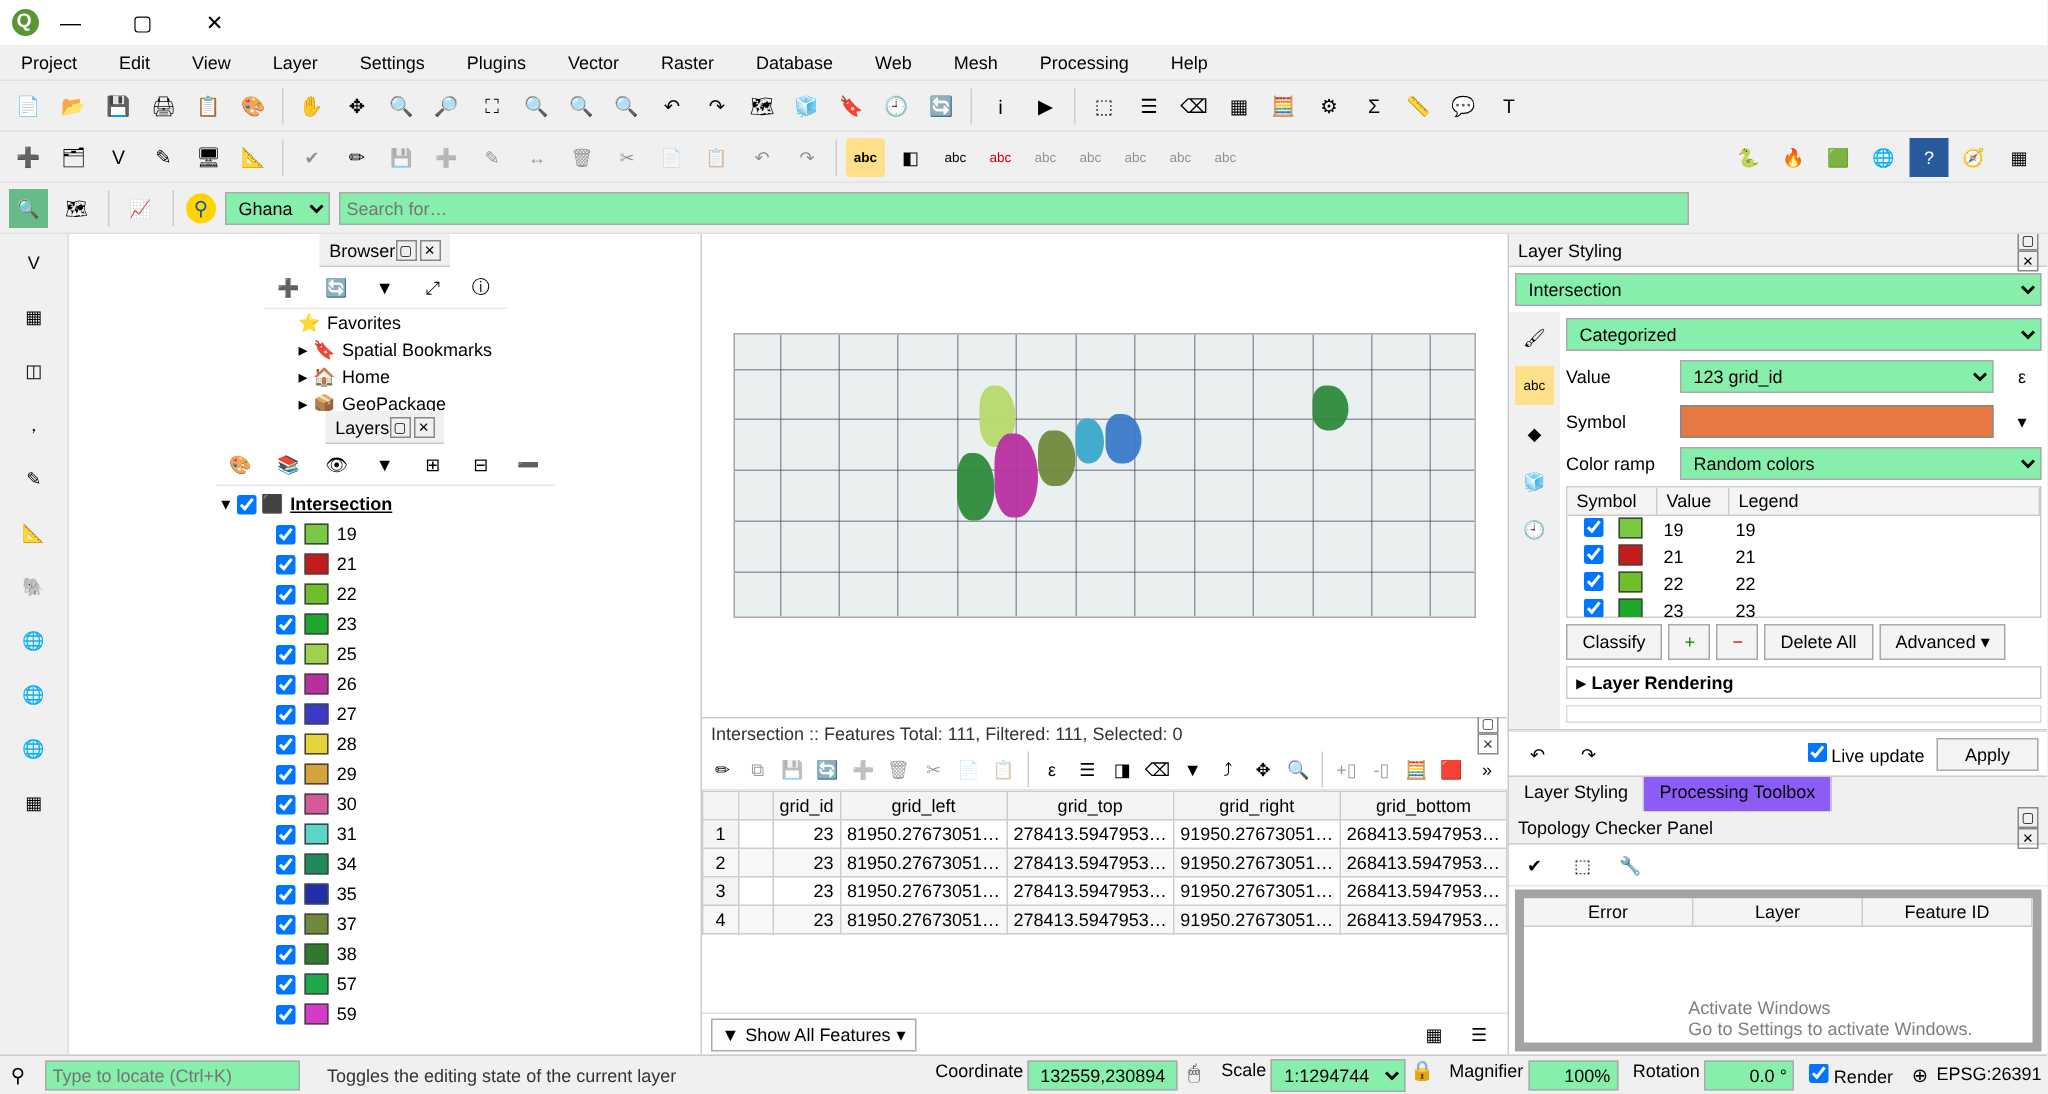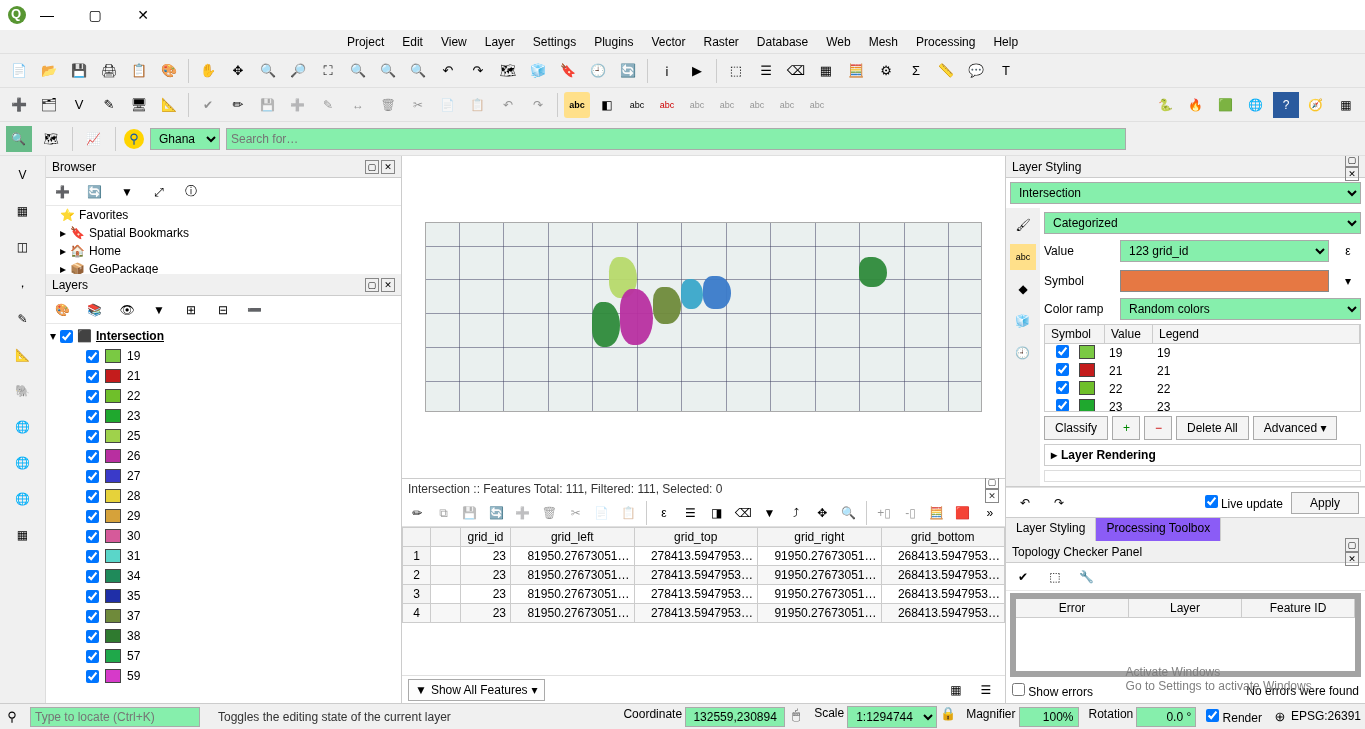--- a/index.html
+++ b/index.html
@@ -3,32 +3,32 @@
 <meta charset="utf-8">
 <style>
 * { box-sizing: border-box; margin: 0; padding: 0; font-family: "Segoe UI", Tahoma, sans-serif; font-size: 12px; }
 body { background: #f0f0f0; width: 1365px; height: 729px; overflow: hidden; display: flex; flex-direction: column; }
 .titlebar { height: 30px; background: #fff; display: flex; align-items: center; padding: 0 8px; }
 .titlebar .q-logo { width: 18px; height: 18px; background: #589632; border-radius: 50%; margin-right: 6px; position: relative; }
 .titlebar .q-logo::after { content:"Q"; color:#fff; font-weight:bold; position:absolute; left:3px; top:0; font-size:13px;}
 .titlebar-title { flex: 1; font-size: 12px; color: #000; }
 .winbtns { display: flex; gap: 18px; }
 .winbtn { width: 30px; height: 20px; display: flex; align-items: center; justify-content: center; cursor: pointer; font-size: 14px;}
-.menubar { height: 24px; background: #f0f0f0; display: flex; align-items: center; padding: 0 6px; gap: 2px; border-bottom: 1px solid #e0e0e0; justify-content: center;}
+.menubar { height: 24px; background: #f0f0f0; display: flex; align-items: center; padding: 0 6px; gap: 12px; border-bottom: 1px solid #e0e0e0;}
 .menubar .menu { padding: 2px 8px; cursor: pointer; }
 .toolbar { height: 34px; background: #f0f0f0; display: flex; align-items: center; padding: 2px 6px; gap: 4px; border-bottom: 1px solid #e0e0e0; }
 .tbbtn { width: 26px; height: 26px; display: flex; align-items: center; justify-content: center; cursor: pointer; border: 1px solid transparent; }
 .tbsep { width: 1px; height: 24px; background: #ccc; margin: 0 2px; }
 .toolbar2 { height: 34px; background: #f0f0f0; display: flex; align-items: center; padding: 2px 6px; gap: 6px; border-bottom: 1px solid #e0e0e0; }
 .locator-row { display: flex; align-items: center; gap: 6px; }
 select, input[type=text] { height: 22px; border: 1px solid #aaa; padding: 0 4px; font-size: 12px; background:#86efac;}
 .main { flex: 1; display: flex; overflow: hidden; }
 .left-tools { width: 46px; background: #f0f0f0; display: flex; flex-direction: column; align-items: center; padding-top: 4px; gap: 6px; border-right:1px solid #ddd;}
 .left-tools .tbbtn { width:30px; height:30px;}
-.left-panels { width: 356px; display: flex; flex-direction: column; border-right: 1px solid #ccc; background:#fff;}
+.left-panels { width: 422px; display: flex; flex-direction: column; border-right: 1px solid #ccc; background:#fff;align-items:center;}
 .panel-header { height: 22px; background: #f0f0f0; border-bottom: 1px solid #ccc; display: flex; align-items: center; padding: 0 6px; font-size: 12px; justify-content: space-between; }
 .panel-header .phbtns { display:flex; gap:2px;}
 .phbtn { width:14px; height:14px; border:1px solid #888; font-size:9px; display:flex; align-items:center; justify-content:center; cursor:pointer;}
 .panel-toolbar { height: 28px; display: flex; align-items: center; padding: 0 4px; gap: 6px; border-bottom:1px solid #e8e8e8;}
 .browser-body { height: 68px; overflow: hidden; padding-left: 4px; font-size: 12px; }
 .browser-body .brow { height: 18px; display: flex; align-items: center; gap: 4px; padding-left:10px;}
 .layers-panel { flex: 1; display: flex; flex-direction: column; overflow:hidden;}
 .layers-body { flex: 1; overflow-y: auto; padding: 2px 4px; }
 .layer-root { display:flex; align-items:center; gap:4px; height:20px;}
 .layer-root .name { font-weight:bold; text-decoration: underline; }
@@ -711,24 +711,20 @@
           <div class="tbbtn">🔧</div>
         </div>
         <div class="topo-body">
           <div class="topo-table">
             <div class="thead">
               <div>Error</div>
               <div>Layer</div>
               <div>Feature ID</div>
             </div>
           </div>
-          <div class="topo-footer">
-            <label><input type="checkbox" style=""> <span>Show errors</span></label>
-            <span>No errors were found</span>
-          </div>
         </div>
       </div>
     </div>
   </div>
 
 </div>
 
 <div class="statusbar">
   <span class="small-ico">⚲</span>
   <input type="text" style="width: 170px;" placeholder="Type to locate (Ctrl+K)">

